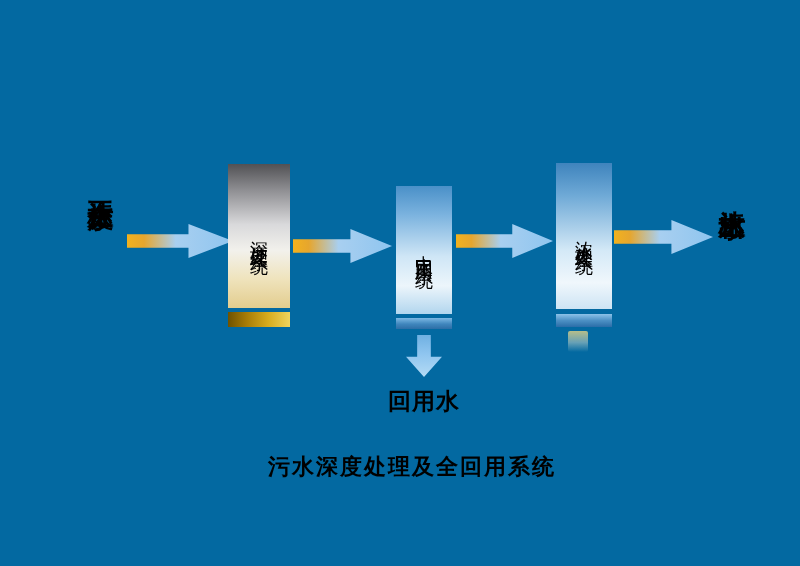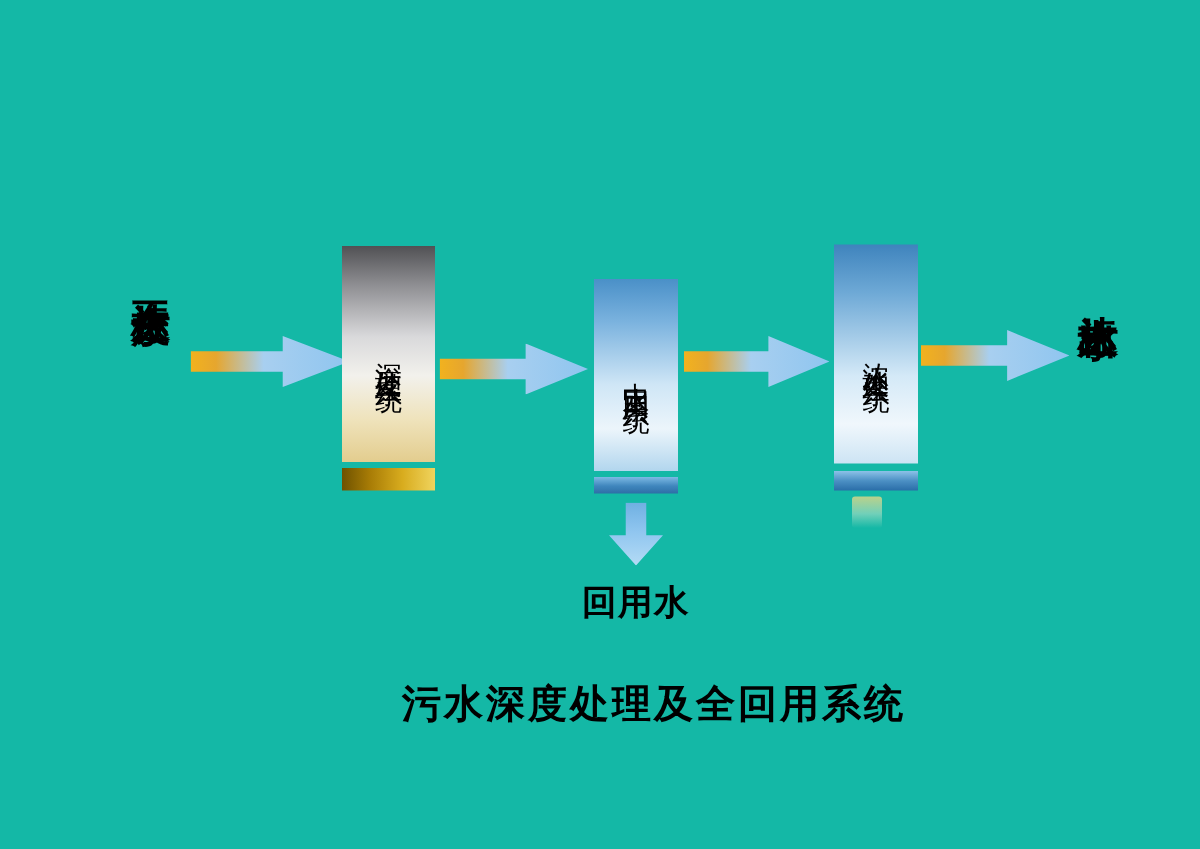--- a/index.html
+++ b/index.html
@@ -1,17 +1,17 @@
 <!DOCTYPE html>
 <html><head>
 <meta charset="utf-8">
 <style>
   html,body{margin:0;padding:0;background:#ffffff;}
   .canvas{
-    position:relative;width:800px;height:566px;background:#14b8a6;overflow:hidden;
+    position:relative;width:800px;height:566px;background:#0369a1;overflow:hidden;
     font-family:"Liberation Sans","DejaVu Sans",sans-serif;color:#000;
   }
   .abs{position:absolute;}
   
   .vtext{
     writing-mode:vertical-rl;
     text-orientation:upright;
     line-height:1;
     white-space:nowrap;
   }
@@ -49,21 +49,21 @@
     clip-path:polygon(0 30%,58% 30%,58% 0,100% 50%,58% 100%,58% 70%,0 70%);
   }
   .arrow-down{
     background:linear-gradient(180deg,#6fb0e2 0%,#8fc5ef 45%,#b4dbf5 100%);
     clip-path:polygon(31% 0,69% 0,69% 52%,100% 52%,50% 100%,0 52%,31% 52%);
   }
   .branch-label{
     font-size:23px;font-weight:bold;text-align:center;letter-spacing:1px;
   }
   .caption{
-    font-size:26px;font-weight:bold;letter-spacing:2px;white-space:nowrap;
+    font-size:22px;font-weight:bold;letter-spacing:2px;white-space:nowrap;
   }
   .smudge{
     background:linear-gradient(180deg,rgba(242,218,130,0.75) 0%,rgba(252,244,214,0.4) 55%,rgba(255,255,255,0) 100%);
     border-radius:2px;
   }
 </style>
 </head>
 <body>
 
 <div class="canvas">

